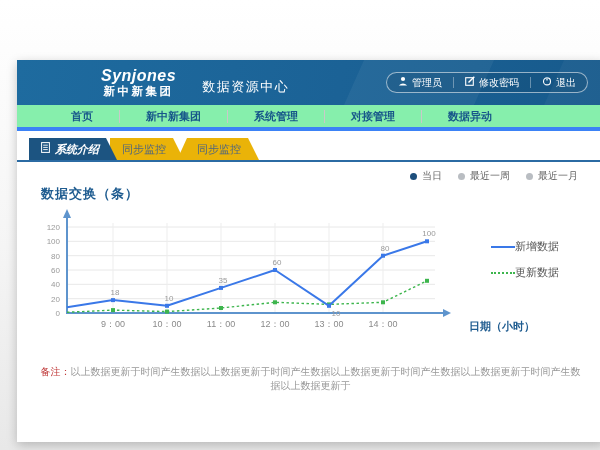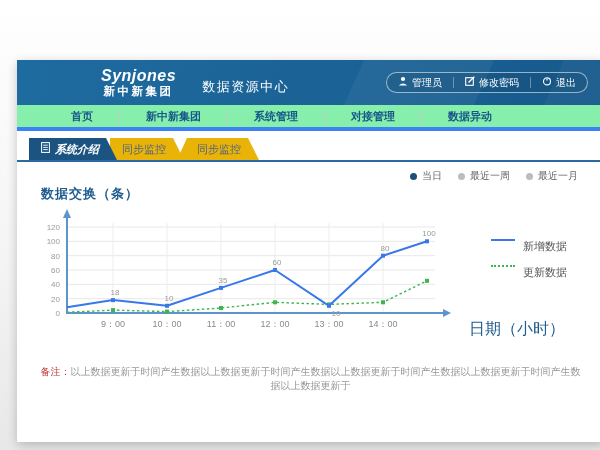--- a/index.html
+++ b/index.html
@@ -35,24 +35,24 @@
   .tab { height:22px; line-height:22px; font-size:11px; padding:0 18px 0 12px; margin-right:-7px; color:#51677d; background:#eab308;
          clip-path:polygon(0 0,calc(100% - 11px) 0,100% 100%,0 100%); display:flex; align-items:center; gap:5px; cursor:pointer; position:relative; }
   .tab.t1 { z-index:3; } .tab.t2 { z-index:2; } .tab.t3 { z-index:1; padding-left:20px; clip-path:polygon(10px 0,calc(100% - 11px) 0,100% 100%,0 100%); }
   .tab.active { background:#1c5481; color:#fff; font-weight:bold;font-style:italic; }
   .tabline { position:absolute; left:0; top:29px; width:100%; height:2px; background:#2b6ba3; }
   .filters { position:absolute; right:26px; top:38px; display:flex; gap:16px; font-size:10px; color:#666; }
   .filters .opt { display:flex; align-items:center; cursor:pointer; }
   .radio { width:7px; height:7px; border-radius:50%; background:#b9bdc2; display:inline-block; margin-right:5px; }
   .radio.sel { background:#1d4e7c; }
   .ytitle { position:absolute; left:24px; top:54px; font-size:13px; font-weight:bold; color:#1f5c90; letter-spacing:1px; }
-  .xtitle { position:absolute; left:452px; top:188px; font-size:16px; font-weight:normal; color:#1f5c90;text-align:right; }
+  .xtitle { position:absolute; left:452px; top:188px; font-size:11px; font-weight:bold; color:#1f5c90;text-align:right; }
   #chart { position:absolute; left:18px; top:70px; font-family:"Liberation Sans",sans-serif; }
   .legend { position:absolute; left:474px; top:108px; font-size:11px; color:#555; }
-  .legend .row { display:flex; align-items:flex-start; gap:8px; margin-bottom:11px; }
+  .legend .row { display:flex; align-items:center; gap:0; margin-bottom:11px; }
   .sample { width:24px; height:0; }
   .sample.solid { border-top:2px solid #3a78e8; }
   .sample.dotted { border-top:2px dotted #3db54d; }
   .note { position:absolute; left:0; right:0; top:234px; text-align:center; font-size:10px; color:#999; padding:0 20px; }
   .note .red { color:#c03b3b; }
 </style>
 </head>
 <body>
 
 <div class="card">

